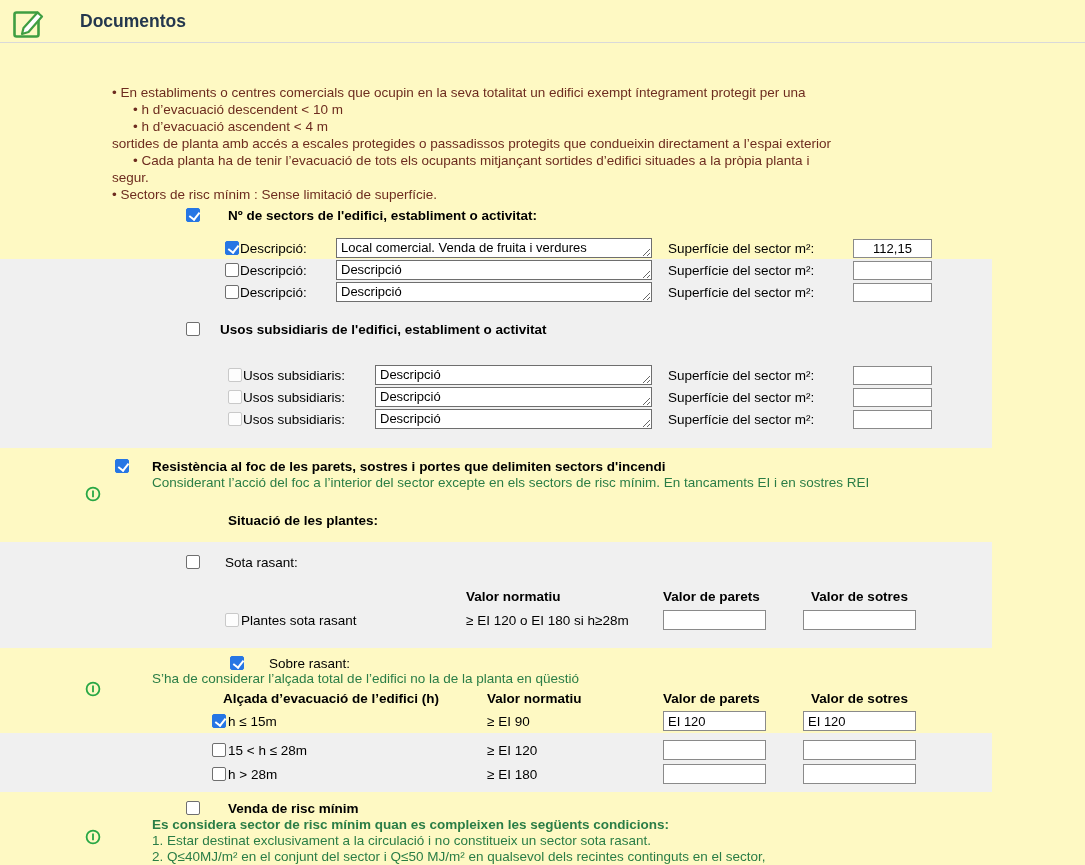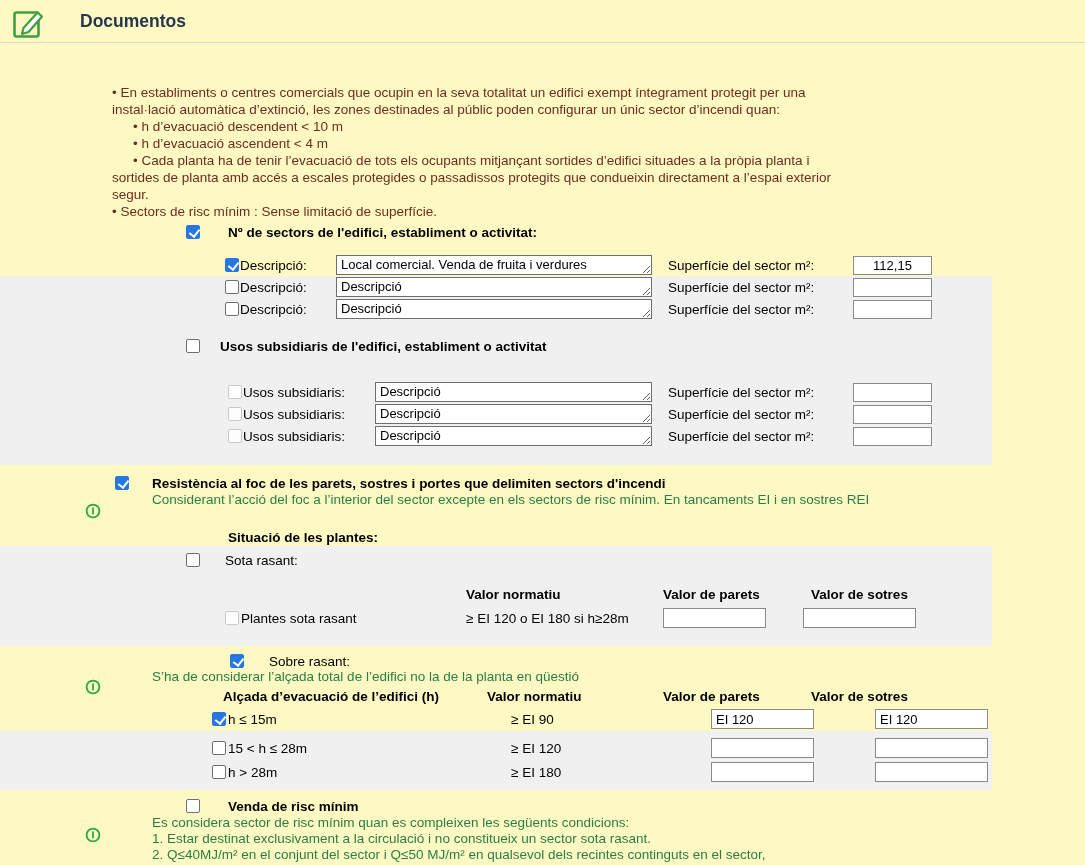--- a/index.html
+++ b/index.html
@@ -44,46 +44,46 @@
       font:13px "Liberation Sans",sans-serif;padding:1px 4px;margin:0;resize:both;overflow:hidden;}
   .ta-desc{width:316px;}
   .ta-usos{width:277px;}
   .sup-label{margin-left:16px;width:185px;}
   .sup-input{width:79px;height:19px;box-sizing:border-box;border:1px solid #8a8a8a;
       text-align:center;font:13px "Liberation Sans",sans-serif;padding:0 2px;}
 
   
   .band{width:992px;background:#f0f0f0;}
   .band1{padding-bottom:18px;}
-  .band2{padding-top:6px;padding-bottom:16px;margin-top:0;}
+  .band2{padding-top:12px;padding-bottom:16px;margin-top:13px;}
   .band3{padding-top:5px;padding-bottom:6px;}
 
   
   .sec{position:relative;}
   .res-head{padding-left:115px;height:18px;margin-top:9px;}
   .res-head .cb{margin-right:23px;}
   .note{padding-left:152px;height:16px;line-height:16px;color:#2a7d46;}
-  .note-bold{font-weight:normal;}
+  .note-bold{font-weight:bold;}
   .info-icon{position:absolute;left:85px;width:16px;height:16px;}
   .situacio{padding-left:228px;height:16px;margin-top:22px;}
 
   
   .rasant-head{padding-left:186px;height:16px;}
   .rasant-head .cb{margin-right:25px;}
   .sota-thead{display:flex;padding-left:466px;font-weight:bold;height:16px;margin-top:19px;}
   .sobre-thead{display:flex;padding-left:223px;font-weight:bold;height:16px;margin-top:4px;}
   .col-alcada{width:264px;}
   .col-norm-sota{width:197px;}
   .col-norm-sobre{width:176px;}
   .col-parets{width:140px;}
   .col-sotres{width:113px;text-align:center;}
   .trow{display:flex;align-items:center;height:24px;}
   .sota-trow{padding-left:225px;margin-top:3px;}
   .sota-trow .cbcol{display:flex;align-items:center;width:241px;}
-  .sobre-trow{padding-left:212px;gap:24px;}
+  .sobre-trow{padding-left:212px;}
   .sobre-trow .cbcol{display:flex;align-items:center;width:275px;}
   .cbcol .cb{margin-right:2px;}
   .val-input{width:103px;height:20px;box-sizing:border-box;border:1px solid #8a8a8a;
       font:13px "Liberation Sans",sans-serif;padding:0 4px;}
   .val-input.v2{width:113px;margin-left:37px;}
 
   .risc-head{padding-left:186px;height:18px;margin-top:7px;}
   .risc-head .cb{margin-right:28px;}
 </style>
 </head>
@@ -94,25 +94,24 @@
   <div class="topbar">
     <svg class="app-icon" viewBox="0 0 36 36">
       <rect x="4.5" y="7.5" width="24" height="24" rx="2" fill="none" stroke="#3f9e42" stroke-width="2.6"></rect>
       <path d="M13.5 23 L27.5 7.5 l4.5 4 L18.5 27 l-6.5 2 z" fill="#ffffff" stroke="#3f9e42" stroke-width="2.2" stroke-linejoin="round"></path>
     </svg>
     <div class="page-title">Documentos</div>
   </div>
 
   <div class="intro">
     <div class="ln">• En establiments o centres comercials que ocupin en la seva totalitat un edifici exempt íntegrament protegit per una</div>
-    <div class="ln">instal·lació automàtica d’extinció, les zones destinades al públic poden configurar un únic sector d’incendi quan:</div>
     <div class="ln ind">• h d’evacuació descendent &lt; 10 m</div>
     <div class="ln ind">• h d’evacuació ascendent &lt; 4 m</div>
+    <div class="ln">sortides de planta amb accés a escales protegides o passadissos protegits que condueixin directament a l’espai exterior</div>
     <div class="ln ind">• Cada planta ha de tenir l’evacuació de tots els ocupants mitjançant sortides d’edifici situades a la pròpia planta i</div>
-    <div class="ln">sortides de planta amb accés a escales protegides o passadissos protegits que condueixin directament a l’espai exterior</div>
     <div class="ln">segur.</div>
     <div class="ln">• Sectors de risc mínim : Sense limitació de superfície.</div>
   </div>
 
   <div class="row sec-head">
     <input type="checkbox" class="cb" checked="" style="">
     <span class="bold">Nº de sectors de l'edifici, establiment o activitat:</span>
   </div>
 
   <div style="height:13px;"></div>

